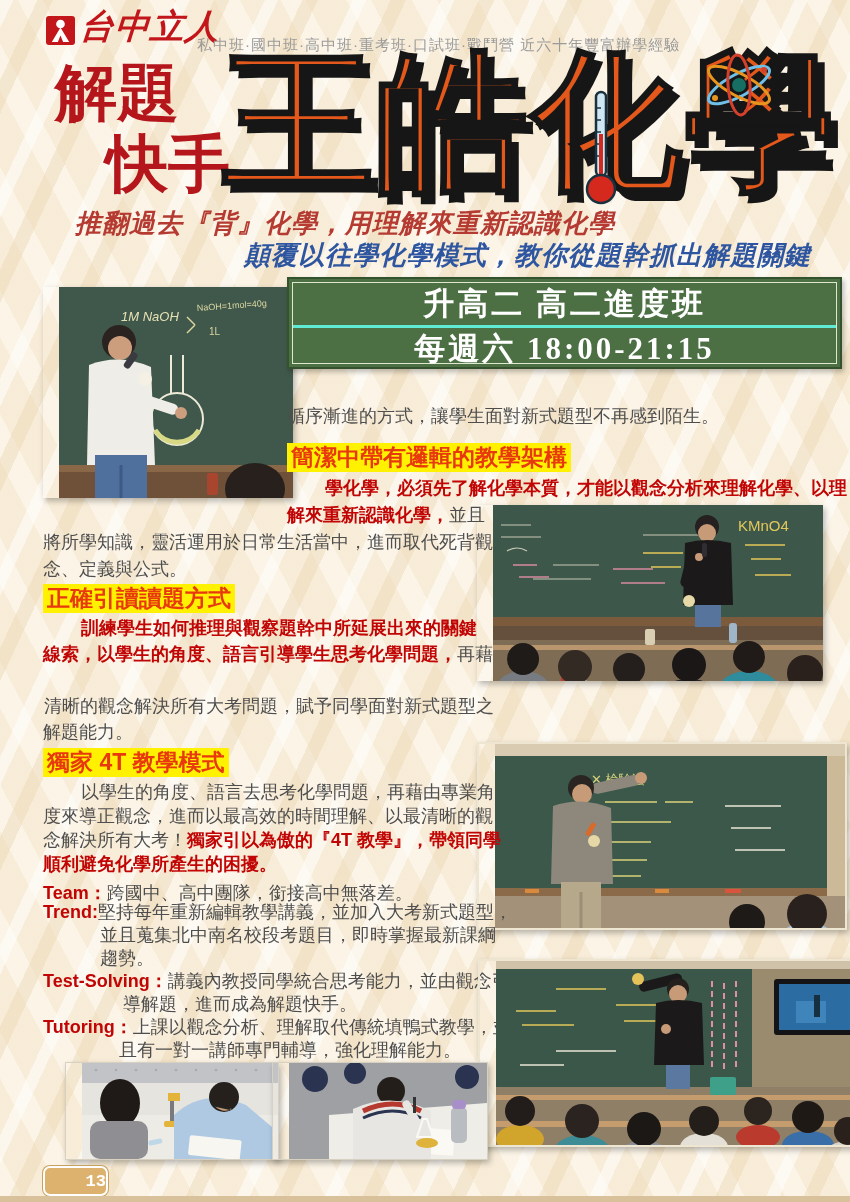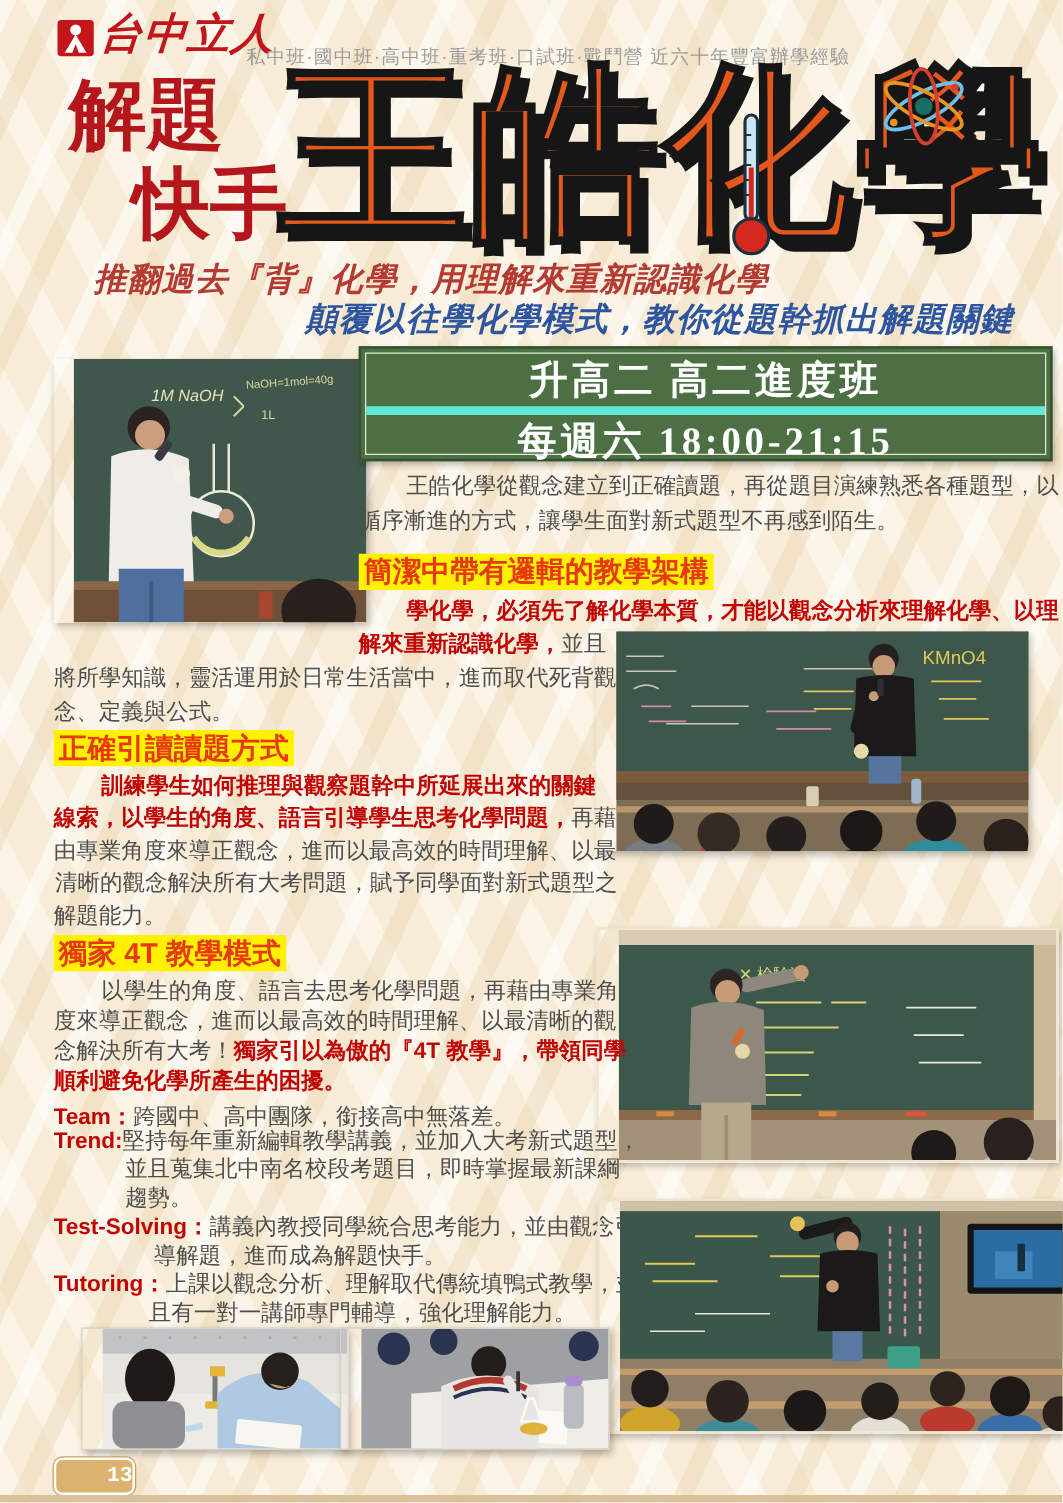--- a/index.html
+++ b/index.html
@@ -27,21 +27,21 @@
     -webkit-text-stroke:2px #161616;text-shadow:8px 8px 0 #161616;}
   .slogan{font-family:"Liberation Serif",serif;font-weight:bold;font-style:italic;line-height:1;}
   .slogan-red{left:75px;top:211px;font-size:26px;color:#B53A31;letter-spacing:1px;}
   .slogan-blue{left:244px;top:243px;font-size:26px;color:#2D55A0;letter-spacing:1px;}
   
   .sched{left:287px;top:277px;width:551px;height:88px;background:#4C7044;border:2px solid #35522F;
          box-shadow:2px 3px 5px rgba(0,0,0,.25);}
   .sched-in{position:absolute;inset:3px;border:1px solid #DEE8CF;display:flex;flex-direction:column;}
   .sched-row{flex:1;display:flex;align-items:center;justify-content:center;color:#FFFFFF;
     font-family:"Liberation Serif",serif;font-weight:bold;font-size:31px;letter-spacing:3px;}
-  .sched-row.first{border-bottom:7px solid #5eead4;}
+  .sched-row.first{border-bottom:3px solid #5eead4;}
   
   .line{position:absolute;white-space:nowrap;font-size:18px;line-height:22px;color:#4E4E4E;}
   .ind{padding-left:38px;}
   .red{color:#C10505;font-weight:bold;}
   .dark{color:#4E4E4E;font-weight:normal;}
   .hl{position:absolute;white-space:nowrap;background:#FFF100;color:#E8380D;font-weight:bold;
       font-size:23px;padding:1px 4px;line-height:27px;}
   .tlabel{color:#C10505;font-weight:bold;}
   
   .photo{position:absolute;overflow:hidden;box-shadow:2px 3px 6px rgba(0,0,0,.28);padding-left:16px;}
@@ -132,21 +132,20 @@
     </svg>
   </div>
 
   <div class="abs sched">
     <div class="sched-in">
       <div class="sched-row first nowrap">升高二 高二進度班</div>
       <div class="sched-row nowrap">每週六 18:00-21:15</div>
     </div>
   </div>
 
-  <div class="line ind" style="left:287px;top:377px;">王皓化學從觀念建立到正確讀題，再從題目演練熟悉各種題型，以</div>
   <div class="line" style="left:287px;top:405px;">循序漸進的方式，讓學生面對新式題型不再感到陌生。</div>
 
   <div class="hl" style="left:287px;top:443px;">簡潔中帶有邏輯的教學架構</div>
   <div class="line ind red" style="left:287px;top:477px;">學化學，必須先了解化學本質，才能以觀念分析來理解化學、以理</div>
   <div class="line" style="left:287px;top:504px;">
     <span class="red">解來重新認識化學，</span><span class="dark">並且</span>
   </div>
   <div class="line" style="left:43px;top:531px;">將所學知識，靈活運用於日常生活當中，進而取代死背觀</div>
   <div class="line" style="left:43px;top:558px;">念、定義與公式。</div>
 
@@ -191,21 +190,20 @@
       <ellipse cx="312" cy="198" rx="28" ry="16" fill="#3E3B36"></ellipse>
         <circle cx="312" cy="168" r="18" fill="#2A211C"></circle>
     </svg>
   </div>
 
   <div class="hl" style="left:43px;top:584px;">正確引讀讀題方式</div>
   <div class="line ind red" style="left:43px;top:617px;">訓練學生如何推理與觀察題幹中所延展出來的關鍵</div>
   <div class="line" style="left:43px;top:643px;">
     <span class="red">線索，以學生的角度、語言引導學生思考化學問題，</span><span class="dark">再藉</span>
   </div>
-  <div class="line" style="left:43px;top:669px;">由專業角度來導正觀念，進而以最高效的時間理解、以最</div>
   <div class="line" style="left:44px;top:695px;">清晰的觀念解決所有大考問題，賦予同學面對新式題型之</div>
   <div class="line" style="left:43px;top:721px;">解題能力。</div>
 
   <div class="photo framed" style="left:477px;top:742px;width:350px;height:184px;">
     <svg width="350" height="184" viewBox="0 0 350 184">
       <rect width="350" height="184" fill="#CBB997"></rect>
       <rect width="350" height="12" fill="#D8CBB1"></rect>
       <rect y="12" width="332" height="132" fill="#3C584B"></rect>
       <rect y="144" width="332" height="8" fill="#8A6A49"></rect>
       <rect x="30" y="145" width="14" height="4" fill="#D98A3C"></rect>

